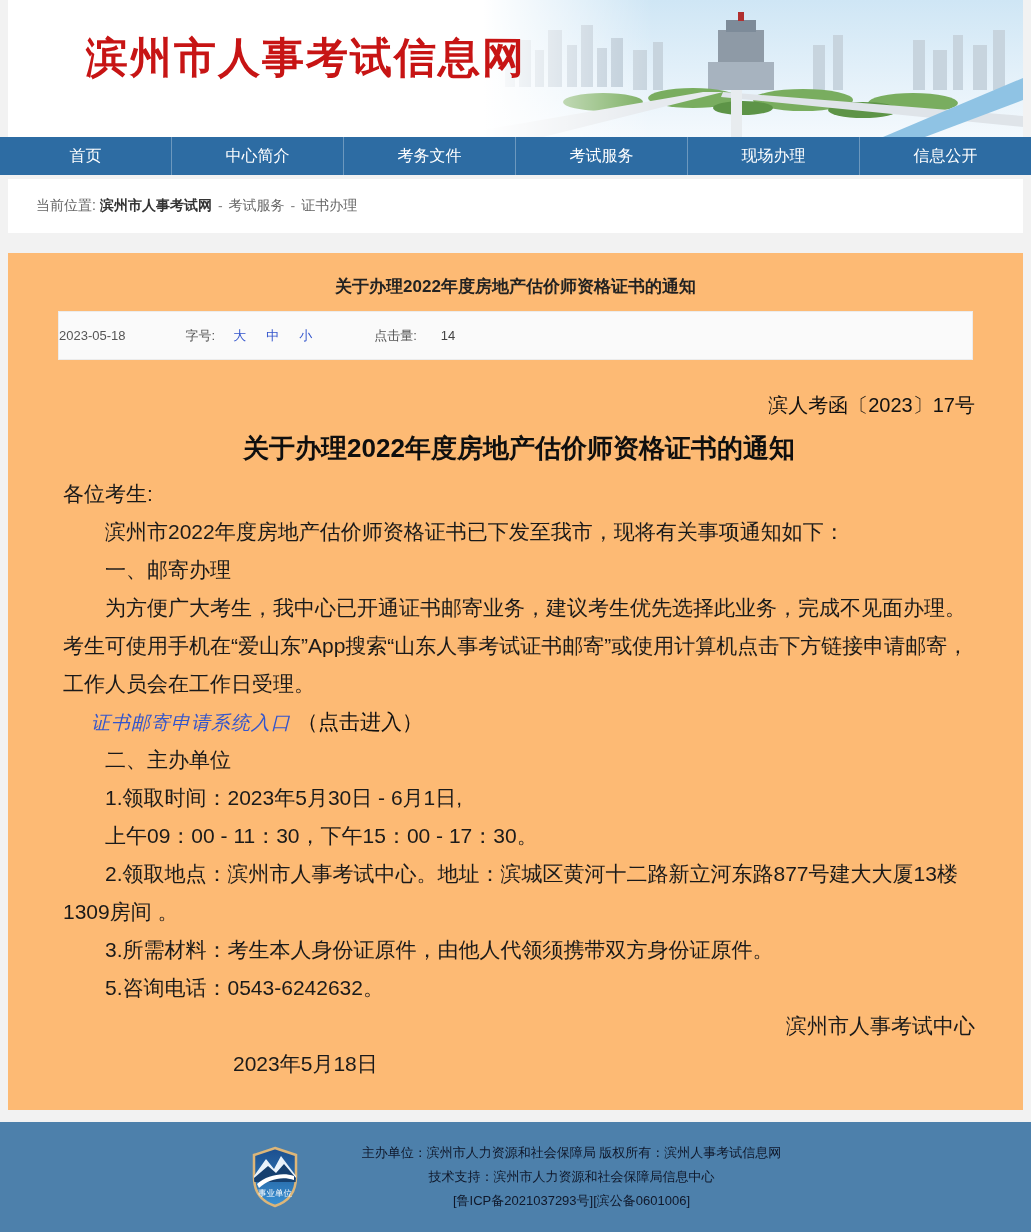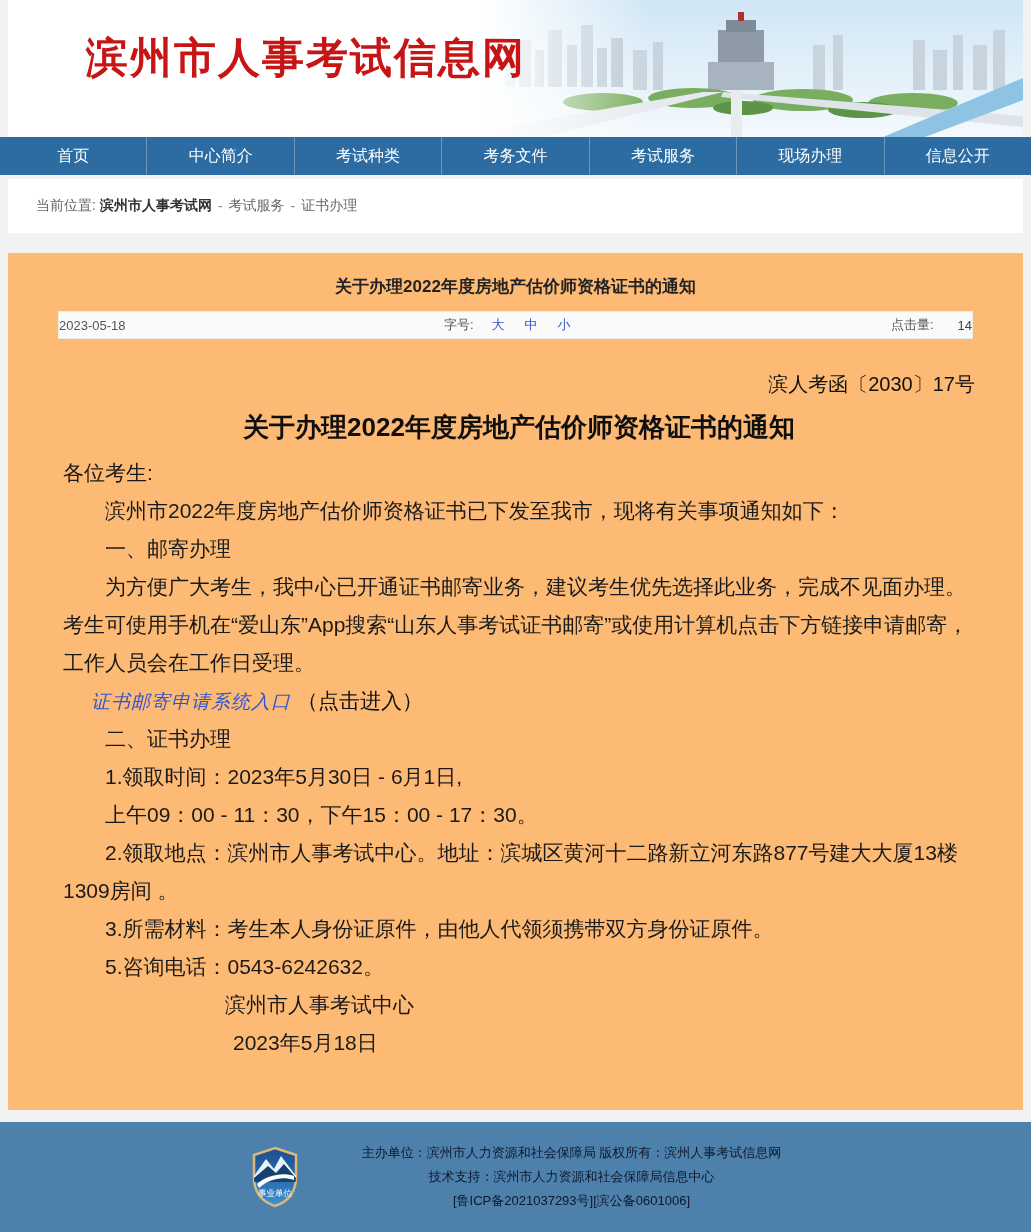--- a/index.html
+++ b/index.html
@@ -45,23 +45,23 @@
 
   
   .content-box{
     margin:20px 8px 0;background:#fdba74;height:857px;box-sizing:border-box;
     padding-top:22px;
   }
   .list-title{
     margin:0;text-align:center;font-size:17px;font-weight:bold;color:#222;
   }
   .meta-bar{
-    margin:13px 50px 0;height:28px;box-sizing:border-box;
+    margin:13px 50px 0;height:49px;box-sizing:border-box;
     background:#fafafa;border:1px solid #ececec;
-    display:flex;align-items:center;justify-content:space-between;gap:60px;
+    display:flex;align-items:center;justify-content:flex-start;gap:60px;
     font-size:13px;color:#555;
   }
   .meta-group{display:flex;align-items:center;gap:16px;}
   .size-link{color:#3355cc;cursor:pointer;text-decoration:none;margin:0 2px;}
   .hits-val{margin-left:8px;color:#444;}
 
   .article-body{
     padding:0 48px 0 55px;font-size:21px;line-height:38px;color:#1a1a1a;
   }
   .doc-number{margin-top:26px;text-align:right;font-size:20px;color:#111;}
@@ -69,21 +69,21 @@
     margin:5px 0 8px;text-align:center;font-size:26px;font-weight:bold;color:#0f0f0f;
   }
   .article-body p{margin:0;}
   .indent{text-indent:2em;}
   .link-line{display:flex;align-items:baseline;gap:6px;padding-left:28px;}
   .entry-link{
     color:#3355cc;font-size:19px;cursor:pointer;text-decoration:none;
     font-family:"DejaVu Serif", serif;font-style:italic;letter-spacing:1px;
   }
   .link-suffix{color:#111;}
-  .sign-name{padding-left:162px;}
+  .sign-name{padding-left:162px;text-align:right;}
   .sign-date{padding-left:170px;}
 
   
   .site-footer{
     margin-top:12px;height:110px;background:#4d80ab;
     display:flex;align-items:center;justify-content:center;gap:62px;
   }
   .badge{flex:0 0 auto;display:block;}
   .footer-text{
     color:#0f172a;font-size:13px;line-height:24px;text-align:center;
@@ -149,21 +149,20 @@
       <polygon points="240,92 540,116 540,127 238,97" fill="#dfe4e9"></polygon>
       <rect x="248" y="90" width="11" height="47" fill="#e8ecef"></rect>
       <polygon points="400,137 540,78 540,100 442,137" fill="#8fc3e4"></polygon>
       <rect width="170" height="137" fill="url(#fadeL)"></rect>
     </svg>
   </header>
 
   <nav class="main-nav">
     <div class="nav-item">首页</div>
     <div class="nav-item">中心简介</div>
-    <div class="nav-item">考试种类</div>
     <div class="nav-item">考务文件</div>
     <div class="nav-item">考试服务</div>
     <div class="nav-item">现场办理</div>
     <div class="nav-item">信息公开</div>
   </nav>
 
   <div class="breadcrumb-bar">
     <span class="bc-prefix">当前位置:</span>
     <a class="bc-site">滨州市人事考试网</a>
     <span class="bc-sep">-</span>
@@ -183,34 +182,34 @@
         <a class="size-link">中</a>
         <a class="size-link">小</a>
       </span>
       <span class="meta-group">
         <span>点击量:</span>
         <span class="hits-val">14</span>
       </span>
     </div>
 
     <div class="article-body">
-      <div class="doc-number">滨人考函〔2030〕17号</div>
+      <div class="doc-number">滨人考函〔2023〕17号</div>
       <h1 class="article-title">关于办理2022年度房地产估价师资格证书的通知</h1>
 
       <p>各位考生:</p>
       <p class="indent">滨州市2022年度房地产估价师资格证书已下发至我市，现将有关事项通知如下：</p>
       <p class="indent">一、邮寄办理</p>
       <p class="indent">为方便广大考生，我中心已开通证书邮寄业务，建议考生优先选择此业务，完成不见面办理。考生可使用手机在“爱山东”App搜索“山东人事考试证书邮寄”或使用计算机点击下方链接申请邮寄，工作人员会在工作日受理。</p>
 
       <p class="link-line">
         <a class="entry-link">证书邮寄申请系统入口</a>
         <span class="link-suffix">（点击进入）</span>
       </p>
 
-      <p class="indent">二、证书办理</p>
+      <p class="indent">二、主办单位</p>
       <p class="indent">1.领取时间：2023年5月30日 - 6月1日,</p>
       <p class="indent">上午09：00 - 11：30，下午15：00 - 17：30。</p>
       <p class="indent">2.领取地点：滨州市人事考试中心。地址：滨城区黄河十二路新立河东路877号建大大厦13楼1309房间 。</p>
       <p class="indent">3.所需材料：考生本人身份证原件，由他人代领须携带双方身份证原件。</p>
       <p class="indent">5.咨询电话：0543-6242632。</p>
 
       <p class="sign-name">滨州市人事考试中心</p>
       <p class="sign-date">2023年5月18日</p>
     </div>
   </main>

